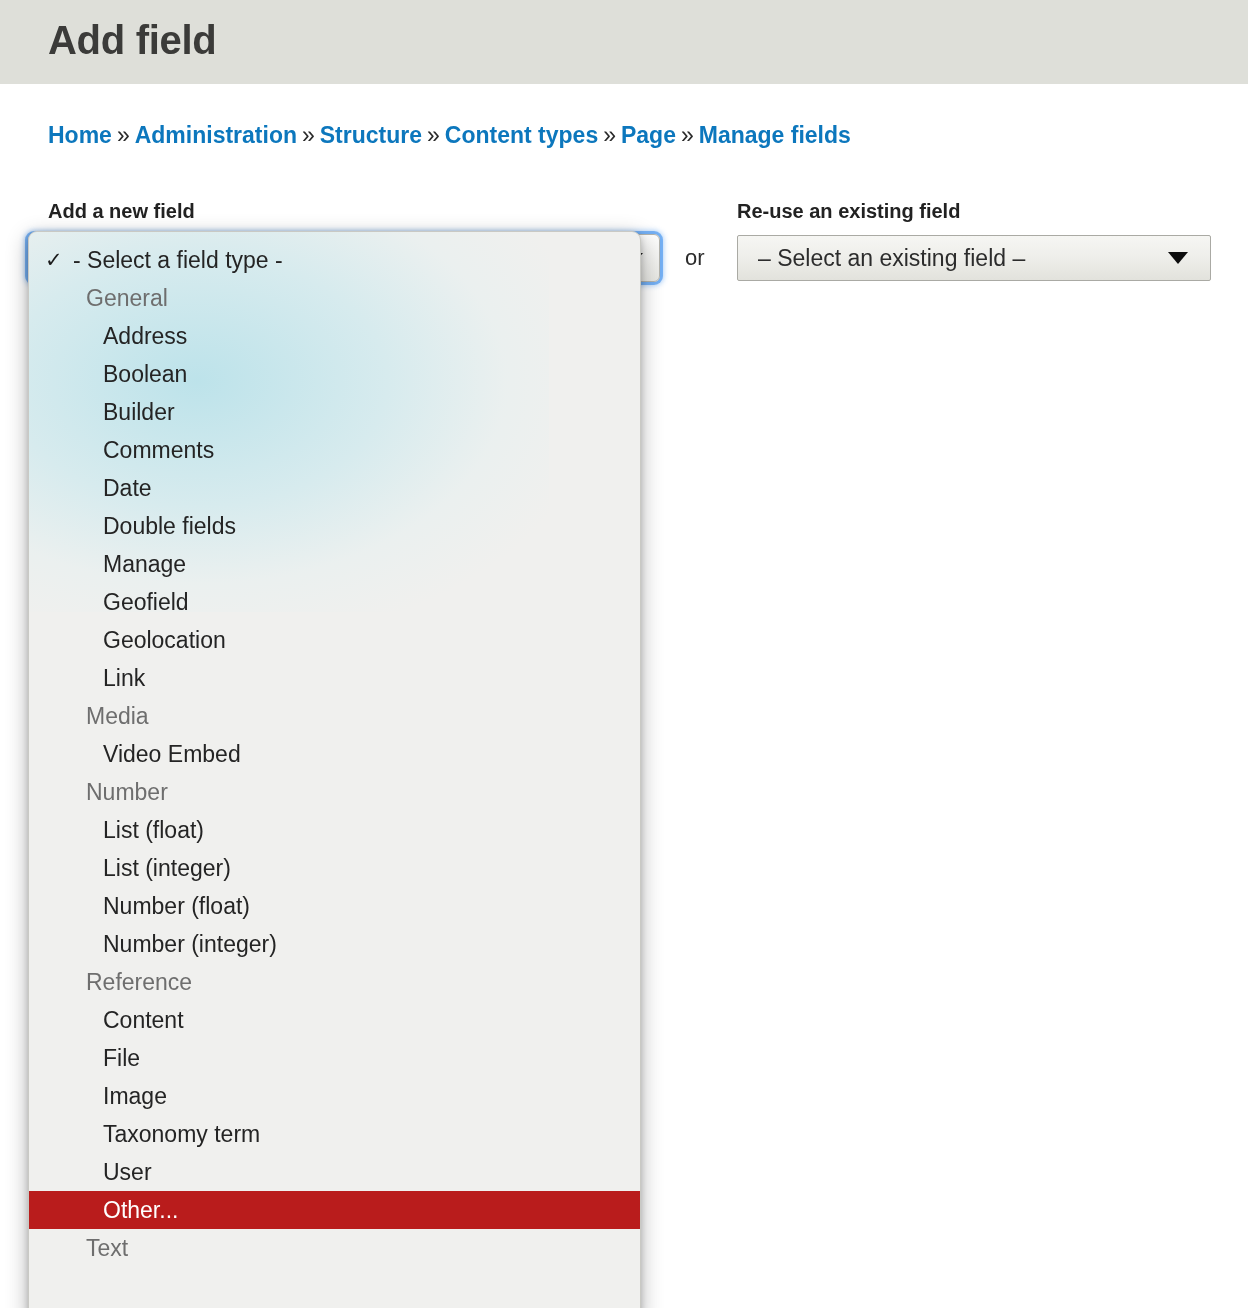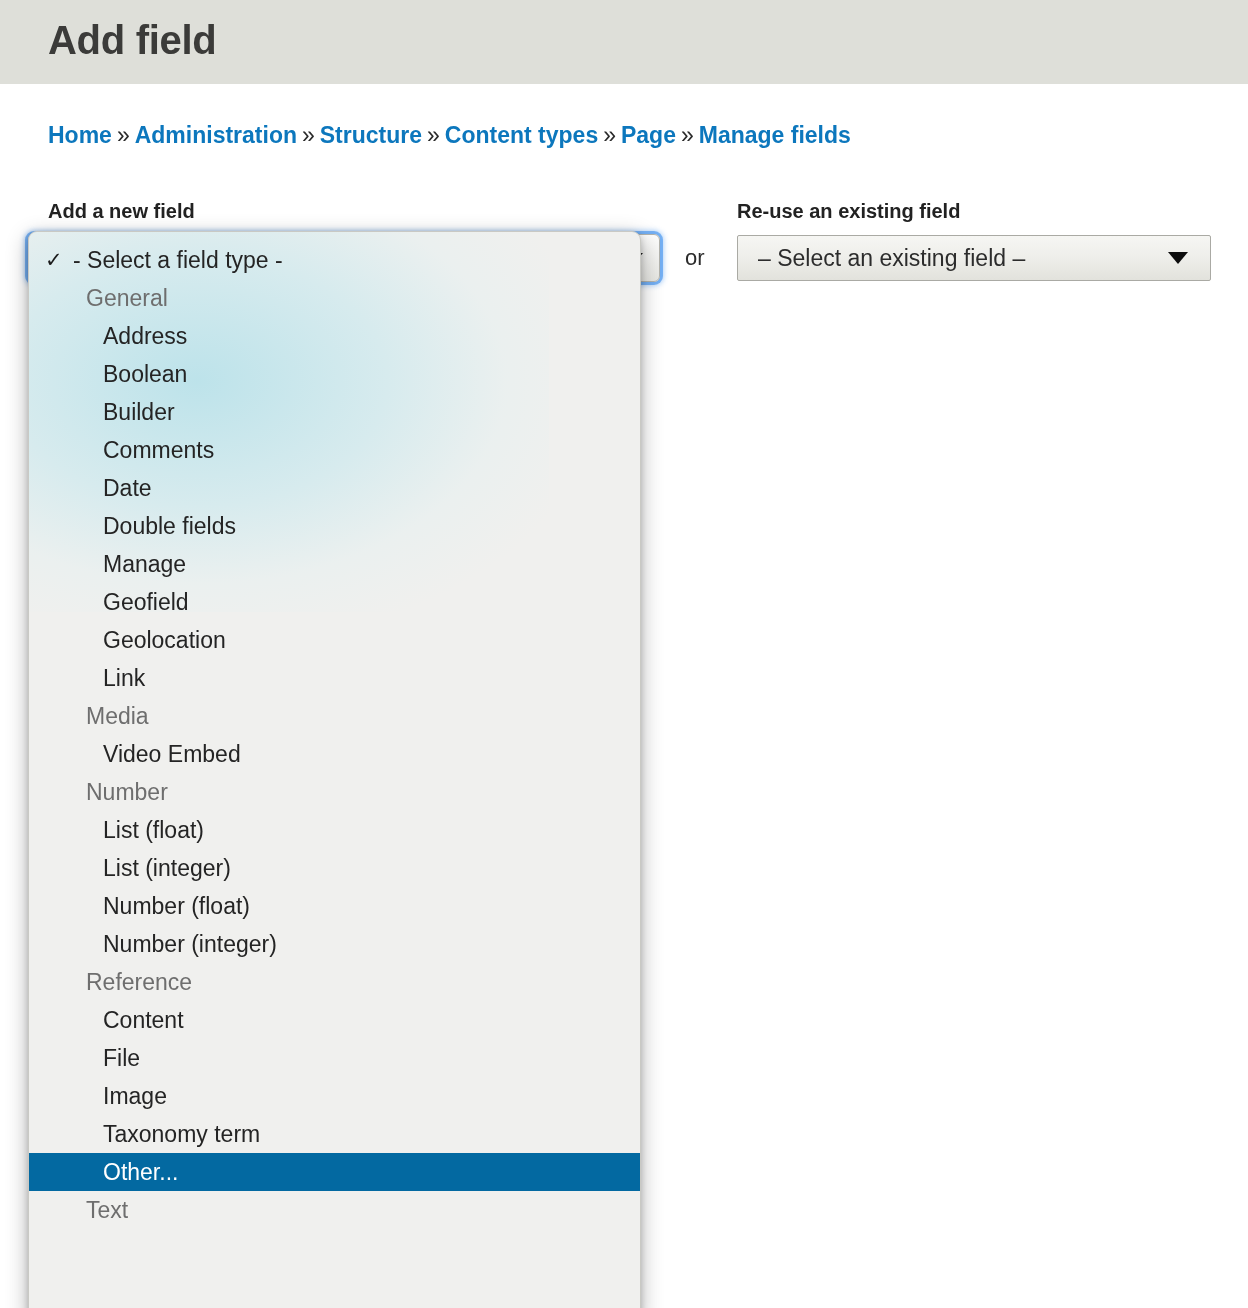--- a/index.html
+++ b/index.html
@@ -157,21 +157,21 @@
   .opt-row.is-selected-mark { padding-left: 44px; }
   .opt-row.is-group {
     color: #6e6e6e;
     padding-left: 57px;
   }
   .opt-row.is-item {
     color: #242424;
     padding-left: 74px;
   }
   .opt-row.is-highlighted {
-    background: #0369a1;
+    background: #b91c1c;
     color: #ffffff;
   }
   .check-glyph {
     position: absolute;
     left: 16px; top: 0;
     font-size: 21px;
     color: #1a1a1a;
   }
 </style>
 </head>
@@ -220,18 +220,19 @@
         <div class="opt-row is-group"><span>Number</span></div>
         <div class="opt-row is-item"><span>List (float)</span></div>
         <div class="opt-row is-item"><span>List (integer)</span></div>
         <div class="opt-row is-item"><span>Number (float)</span></div>
         <div class="opt-row is-item"><span>Number (integer)</span></div>
         <div class="opt-row is-group"><span>Reference</span></div>
         <div class="opt-row is-item"><span>Content</span></div>
         <div class="opt-row is-item"><span>File</span></div>
         <div class="opt-row is-item"><span>Image</span></div>
         <div class="opt-row is-item"><span>Taxonomy term</span></div>
+        <div class="opt-row is-item"><span>User</span></div>
         <div class="opt-row is-item is-highlighted"><span>Other...</span></div>
         <div class="opt-row is-group"><span>Text</span></div>
       </div>
   </div>
 
 </div>
 
 </body></html>

